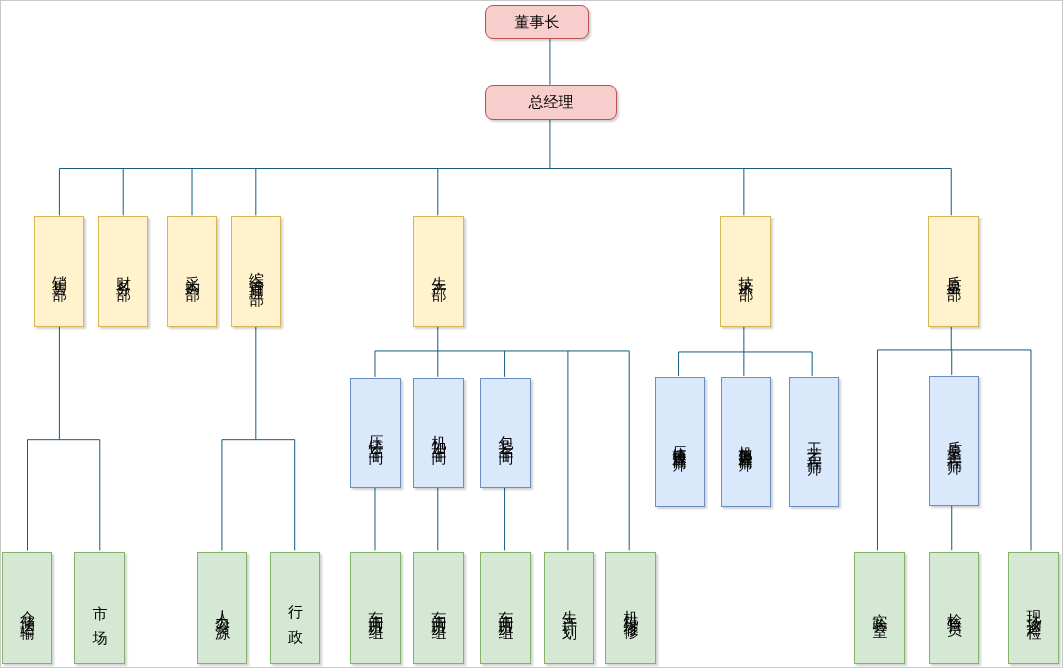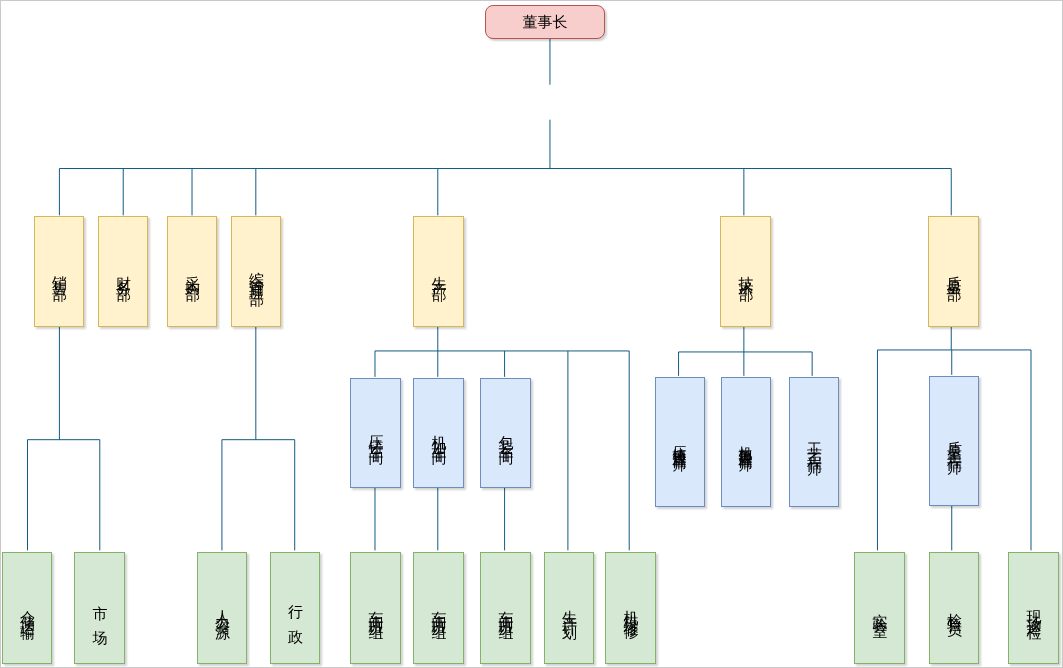--- a/index.html
+++ b/index.html
@@ -71,22 +71,25 @@
       <line x1="679" y1="352" x2="679" y2="376" stroke="#14597f" stroke-width="1"></line>
       <line x1="744.5" y1="352" x2="744.5" y2="376" stroke="#14597f" stroke-width="1"></line>
       <line x1="813" y1="352" x2="813" y2="376" stroke="#14597f" stroke-width="1"></line>
       <line x1="952.5" y1="326" x2="952.5" y2="350" stroke="#14597f" stroke-width="1"></line>
       <line x1="878.5" y1="350" x2="1032.5" y2="350" stroke="#14597f" stroke-width="1"></line>
       <line x1="878.5" y1="350" x2="878.5" y2="551" stroke="#14597f" stroke-width="1"></line>
       <line x1="953" y1="350" x2="953" y2="375" stroke="#14597f" stroke-width="1"></line>
       <line x1="1032.5" y1="350" x2="1032.5" y2="551" stroke="#14597f" stroke-width="1"></line>
       <line x1="953" y1="505" x2="953" y2="551" stroke="#14597f" stroke-width="1"></line>
     </svg>
-<div class="node rounded" style="left: 484px; top: 4px; width: 120px; height: 34px; background: rgb(248, 206, 204); border-color: rgb(184, 84, 80); align-items: center;">
+<div class="node rounded" style="left: 484px; top: 4px; width: 104px; height: 34px; background: rgb(248, 206, 204); border-color: rgb(184, 84, 80); align-items: center;">
       <span>董事长</span>
+    </div>
+    <div class="node rounded" style="left: 484px; top: 84px; width: 132px; height: 35px; background: rgb(248, 206, 204); border-color: rgb(184, 84, 80);">
+      <span>总经理</span>
     </div>
     <div class="node vert" style="left: 33px; top: 215px; width: 50px; height: 111px; background: rgb(255, 242, 204); border-color: rgb(214, 182, 86);">
       <span>销售部</span>
     </div>
     <div class="node vert" style="left: 97px; top: 215px; width: 50px; height: 111px; background: rgb(255, 242, 204); border-color: rgb(214, 182, 86);">
       <span>财务部</span>
     </div>
     <div class="node vert" style="left: 166px; top: 215px; width: 50px; height: 111px; background: rgb(255, 242, 204); border-color: rgb(214, 182, 86);">
       <span>采购部</span>
     </div>

